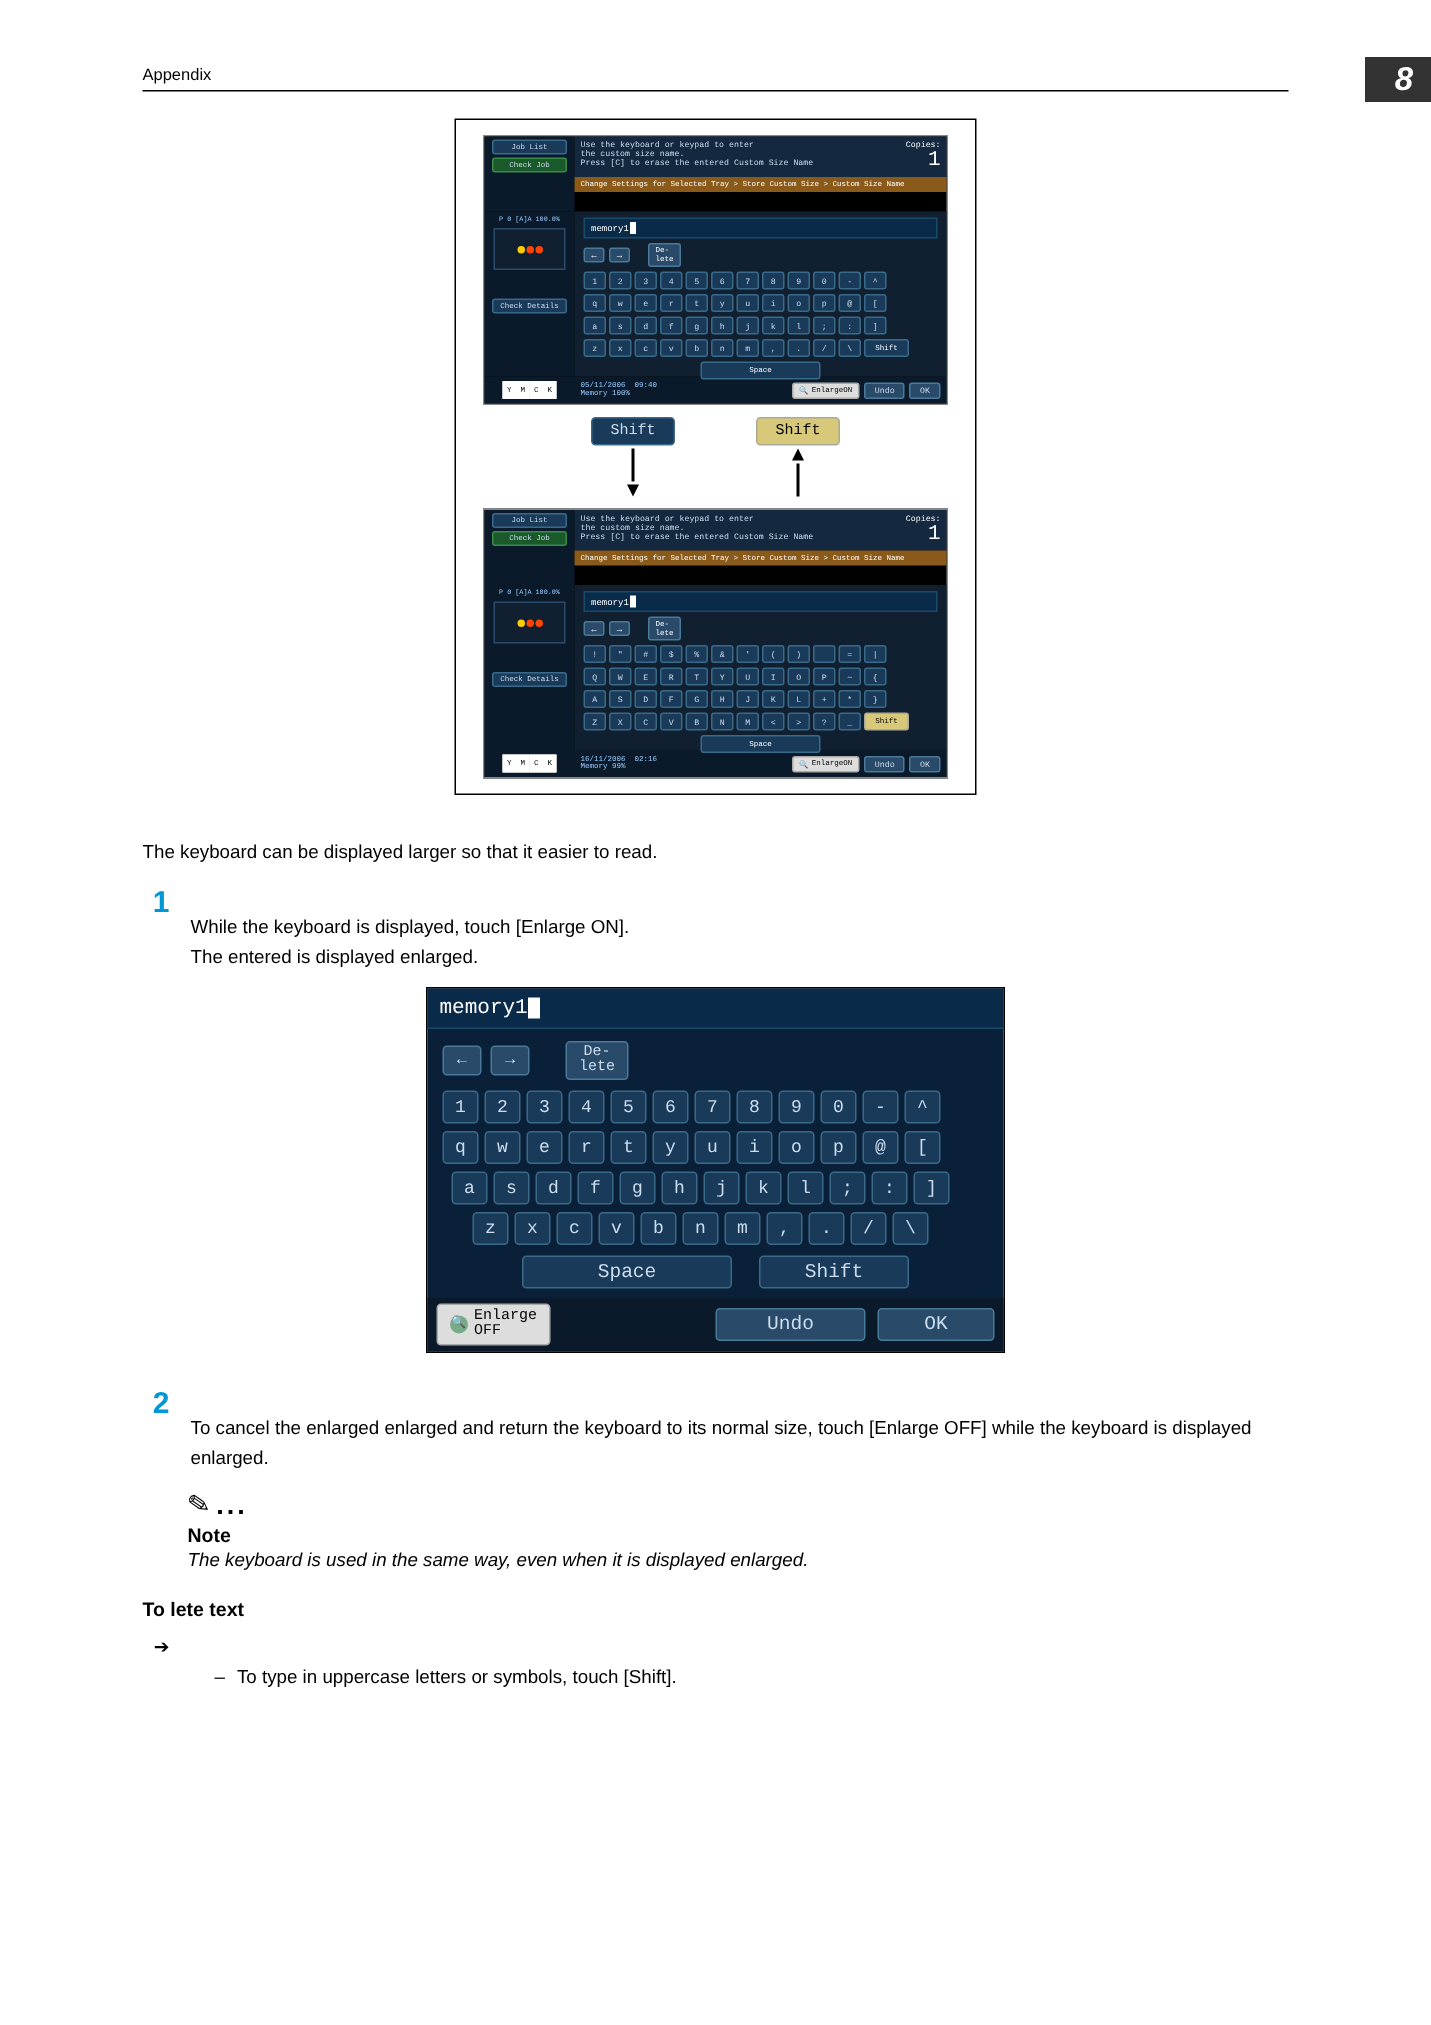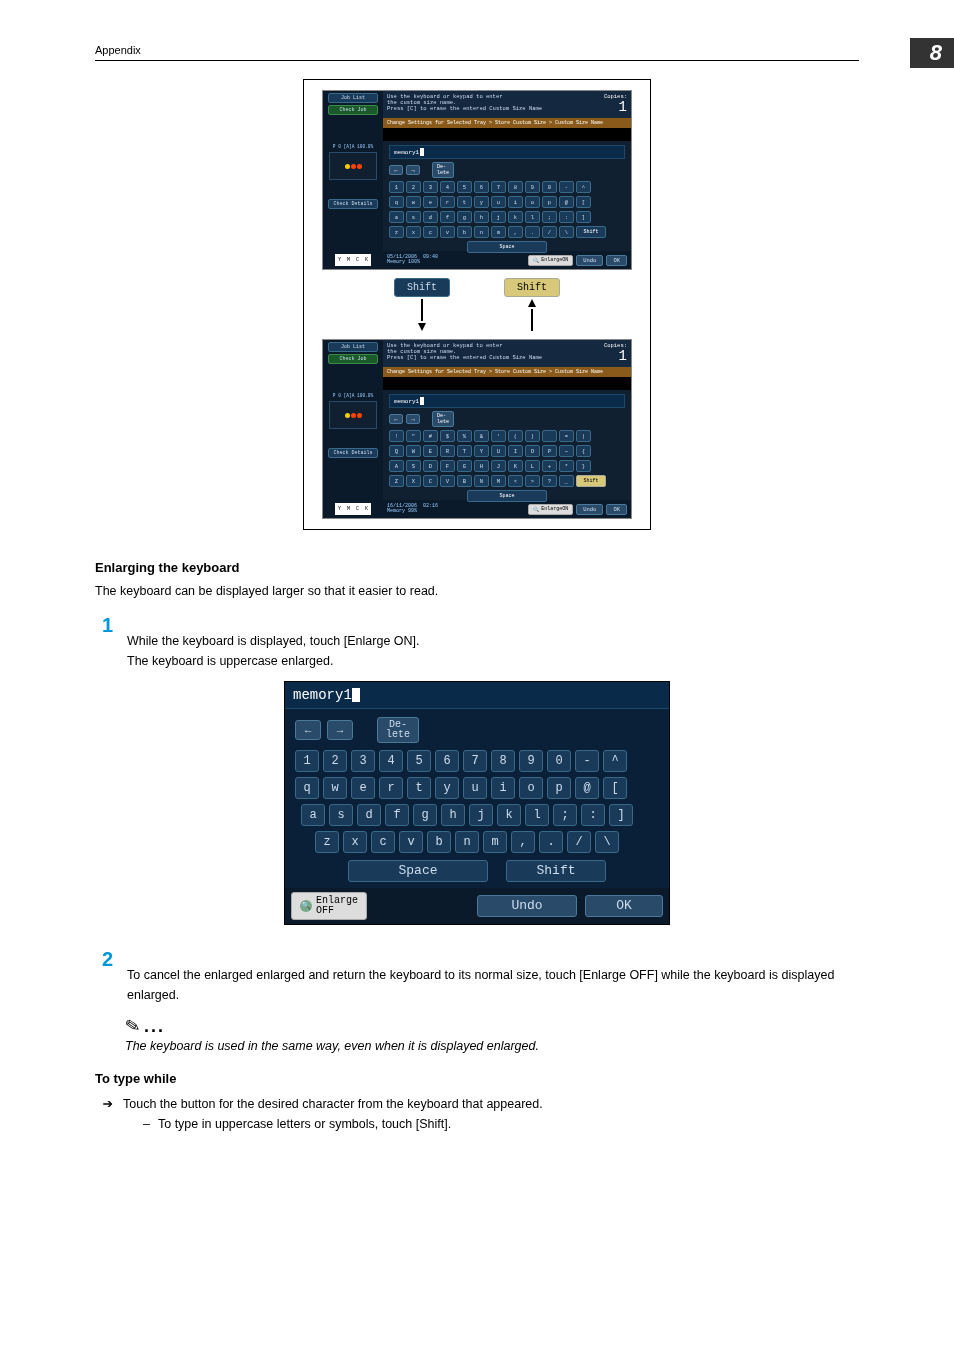--- a/index.html
+++ b/index.html
@@ -369,28 +369,27 @@
                 </div>
               <div class="ss-footbtn">Undo</div>
               <div class="ss-footbtn">OK</div>
             </div>
           </div>
         </div>
       </div>
     </div>
   </div>
 
-  <div class="section-title">Enlarging the keyboard</div>
   <div class="body-text">The keyboard can be displayed larger so that it easier to read.</div>
 
   <div class="step-row">
     <div class="step-num">1</div>
     <div class="step-body">
       <div>While the keyboard is displayed, touch [Enlarge ON].</div>
-      <div>The keyboard is uppercase enlarged.</div>
+      <div>The entered is displayed enlarged.</div>
     </div>
   </div>
 
   <div class="enlarged-kb-wrap">
     <div class="enlarged-kb-frame">
       <div class="enlarged-kb">
         <div class="ek-input">
             <span>memory1</span>
             <span class="ek-input-cursor"></span>
           </div>
@@ -480,28 +479,28 @@
     <div class="step-body">
       <div>To cancel the enlarged enlarged and return the keyboard to its normal size, touch [Enlarge OFF] while the keyboard is displayed enlarged.</div>
     </div>
   </div>
 
   <div class="note-block">
     <div class="note-icon-row">
       <span class="note-icon">✎</span>
       <span class="note-dots">...</span>
     </div>
+    <div class="note-title">Note</div>
     <div class="note-text">The keyboard is used in the same way, even when it is displayed enlarged.</div>
   </div>
 
-  <div class="section-title">To type while</div>
+  <div class="section-title">To lete text</div>
   <div class="bullet-block">
     <div class="bullet-row">
       <span class="bullet-arrow">➔</span>
-      <span>Touch the button for the desired character from the keyboard that appeared.</span>
     </div>
     <div class="sub-bullet">
       <span>–</span>
       <span>To type in uppercase letters or symbols, touch [Shift].</span>
     </div>
   </div>
 
 
 </div>
 

